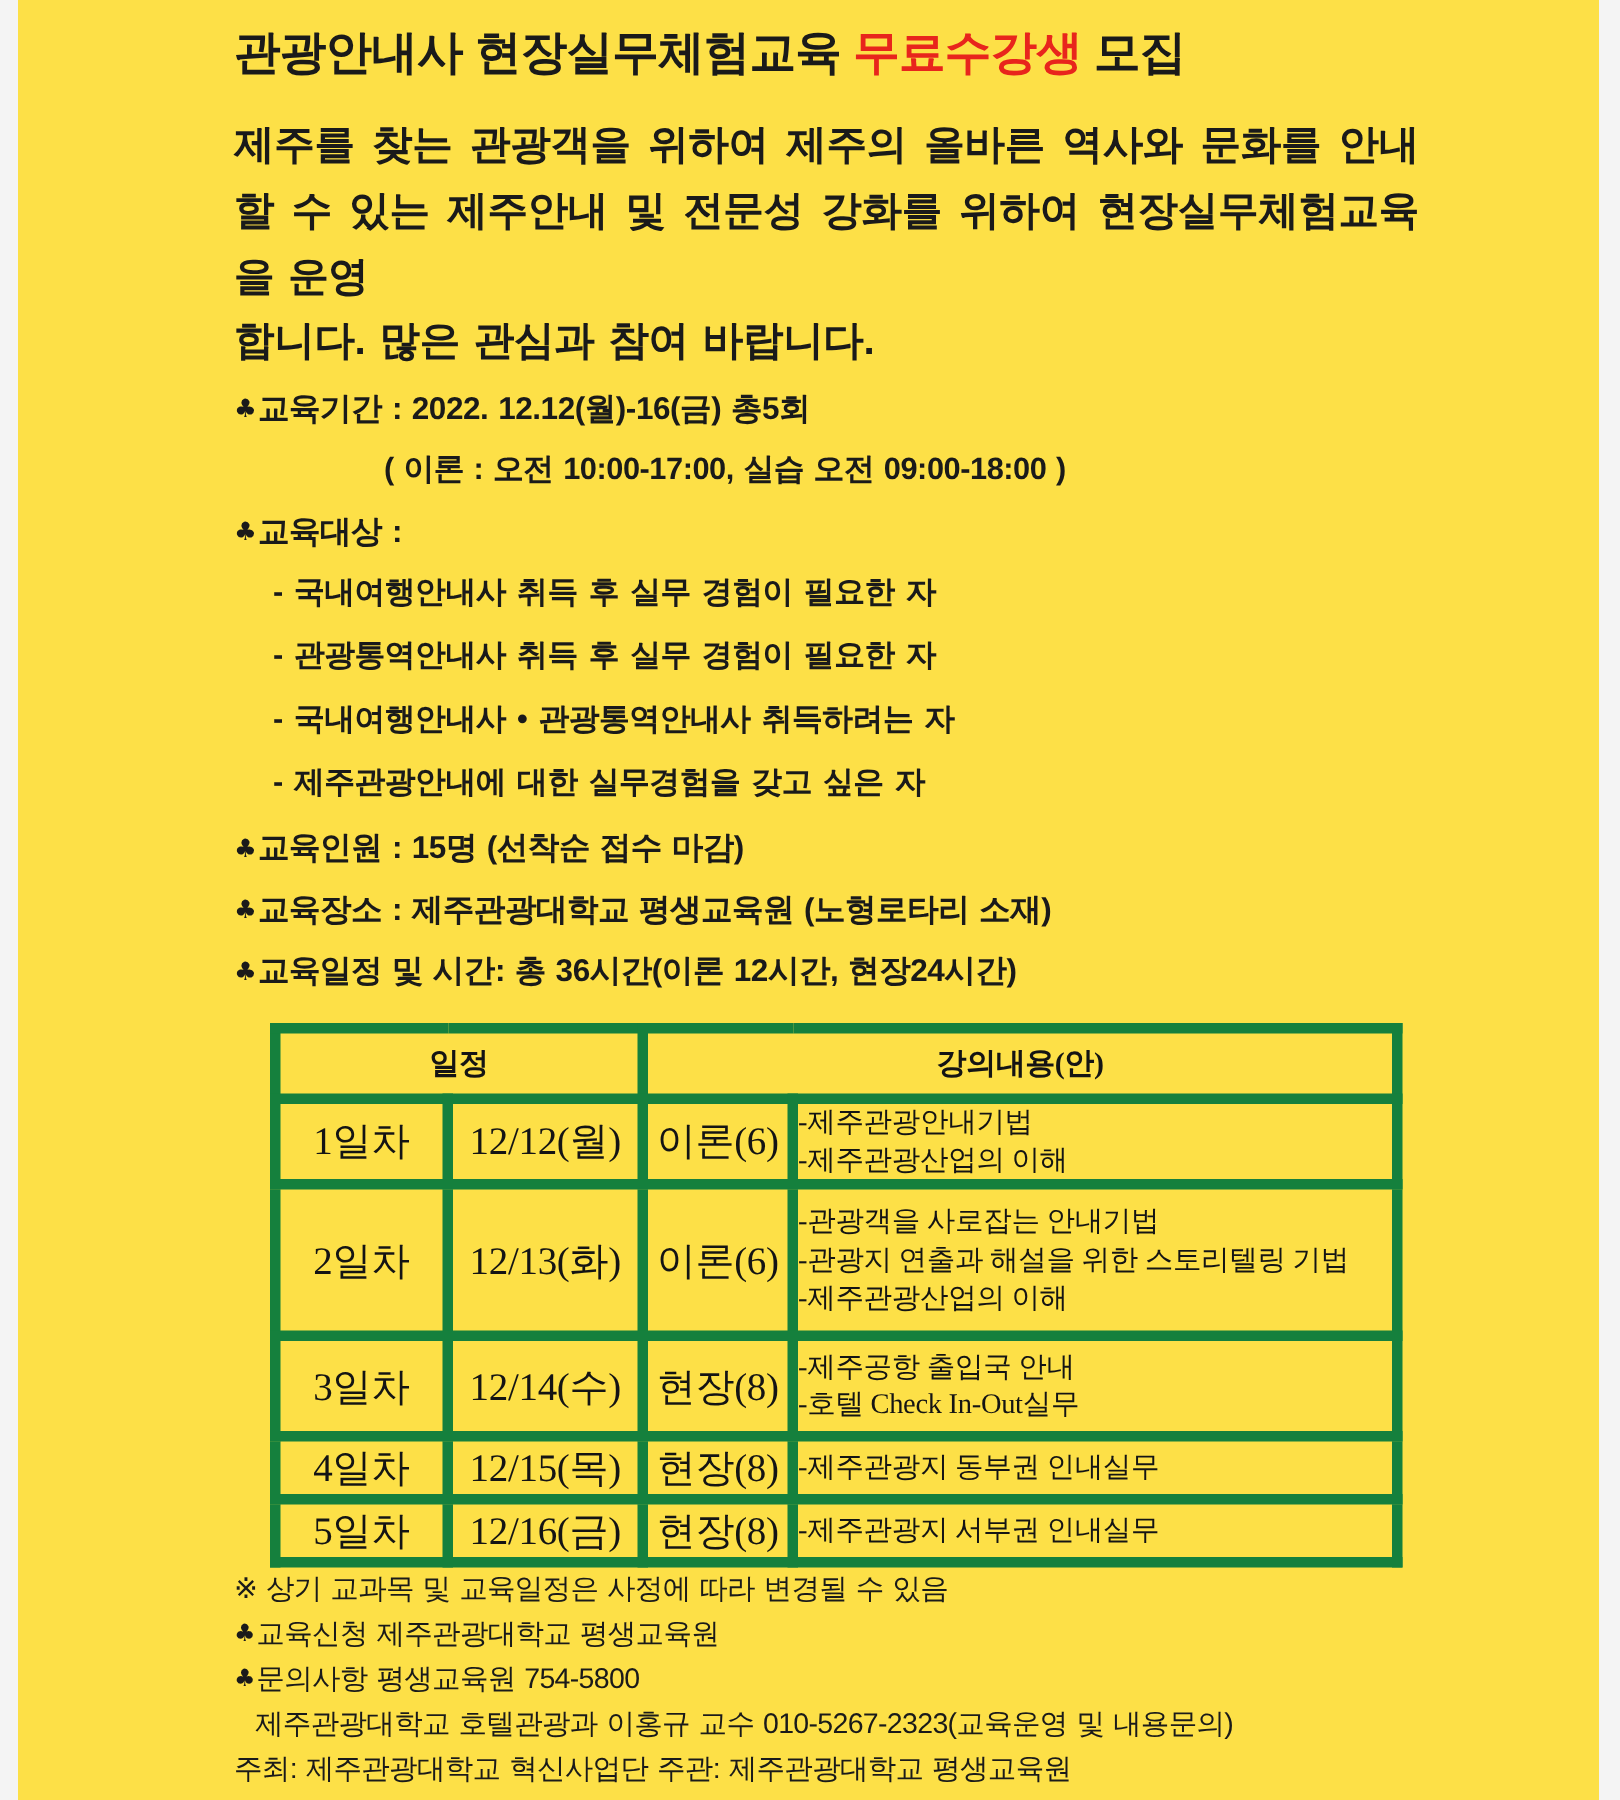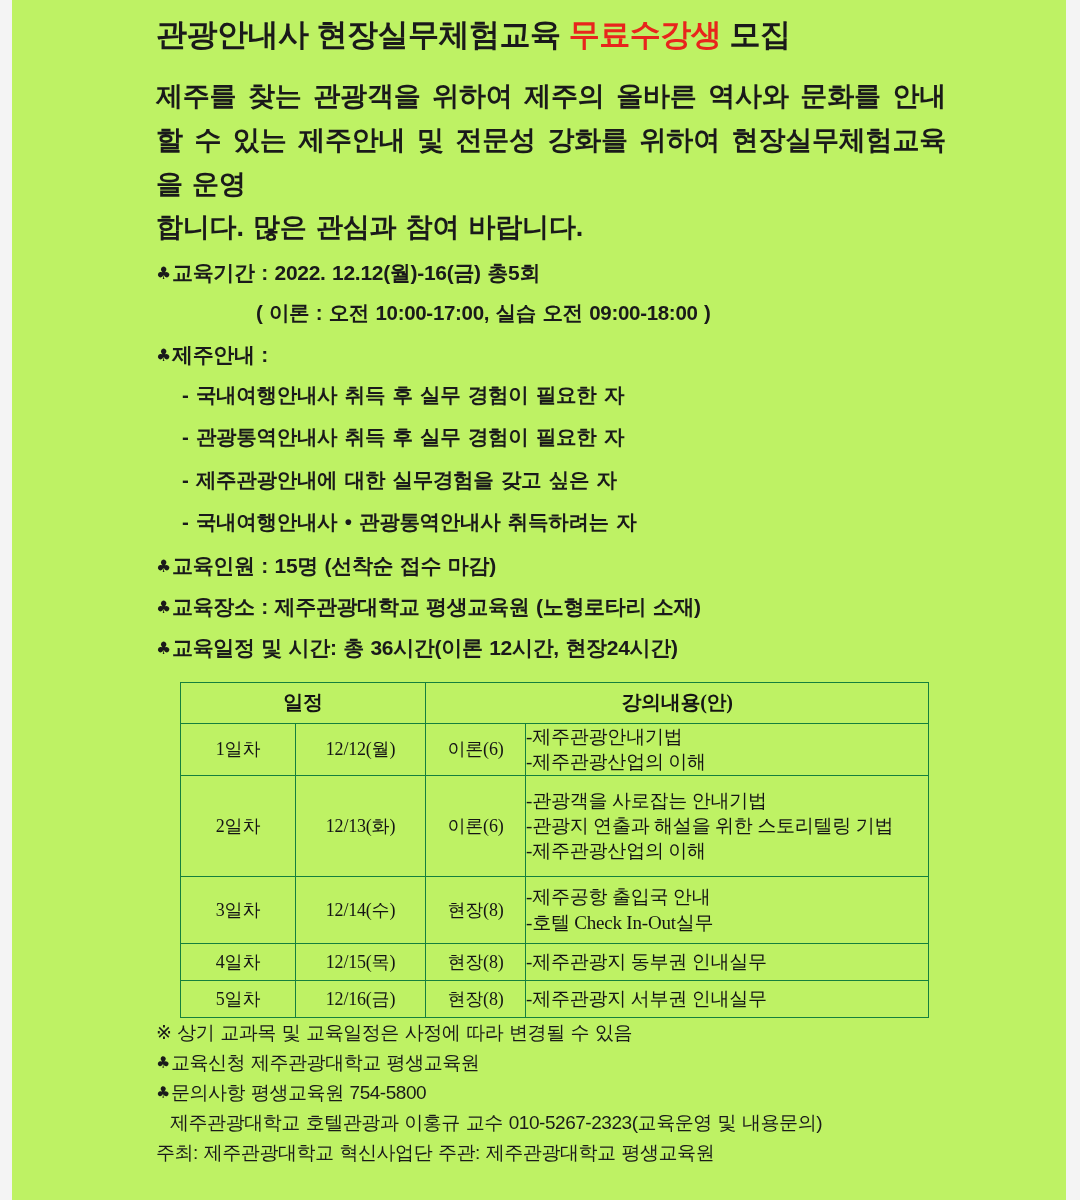--- a/index.html
+++ b/index.html
@@ -14,21 +14,21 @@
     font-family: "Liberation Sans", "DejaVu Sans", sans-serif;
     color: #1a1a1a;
     overflow: hidden;
   }
   .page {
     position: absolute;
     left: 12px;
     top: 0;
     width: 1054px;
     height: 1200px;
-    background: #bef264;
+    background: #fde047;
     box-sizing: border-box;
   }
   .content {
     position: absolute;
     left: 144px;
     top: 0;
     width: 790px;
   }
 
   
@@ -103,36 +103,36 @@
     padding-left: 24px;
   }
   table.schedule {
     border-collapse: collapse;
     width: 748px;
     table-layout: fixed;
     font-family: "Liberation Serif", "DejaVu Serif", serif;
   }
   table.schedule th,
   table.schedule td {
-    border: 1px solid #15803d;
+    border: 7px solid #15803d;
     padding: 0;
     font-weight: normal;
     color: #141414;
     margin-left: 13px;
   }
   table.schedule th {
     text-align: center;
     font-size: 20px;
     font-weight: bold;
     height: 40px;
     letter-spacing: -0.3px;
   }
   td.c-day, td.c-date, td.c-type {
     text-align: center;
-    font-size: 18px;
+    font-size: 26px;
     letter-spacing: -0.2px;
   }
   td.c-body {
     text-align: left;
     font-size: 19px;
     padding: 4px 0 4px 8px;
     line-height: 1.33;
     letter-spacing: -0.2px;
   }
   td.c-body .ln {
@@ -191,27 +191,27 @@
 
     <div class="blines">
 
       <span class="bline">
         <span class="club">♣</span><span>교육기간 : 2022. 12.12(월)-16(금) 총5회</span>
       </span>
 
       <span class="bline sub">( 이론 : 오전 10:00-17:00,   실습 오전 09:00-18:00 )</span>
 
       <span class="bline">
-        <span class="club">♣</span><span>제주안내 :</span>
+        <span class="club">♣</span><span>교육대상 :</span>
       </span>
 
       <span class="dashline">- 국내여행안내사 취득 후 실무 경험이 필요한 자</span>
       <span class="dashline">- 관광통역안내사 취득 후 실무 경험이 필요한 자</span>
+      <span class="dashline">- 국내여행안내사 • 관광통역안내사 취득하려는 자</span>
       <span class="dashline">- 제주관광안내에 대한 실무경험을 갖고 싶은 자</span>
-      <span class="dashline">- 국내여행안내사 • 관광통역안내사 취득하려는 자</span>
 
       <span class="bline">
         <span class="club">♣</span><span>교육인원 : 15명 (선착순 접수 마감)</span>
       </span>
 
       <span class="bline">
         <span class="club">♣</span><span>교육장소 : 제주관광대학교 평생교육원 (노형로타리 소재)</span>
       </span>
 
       <span class="bline">

